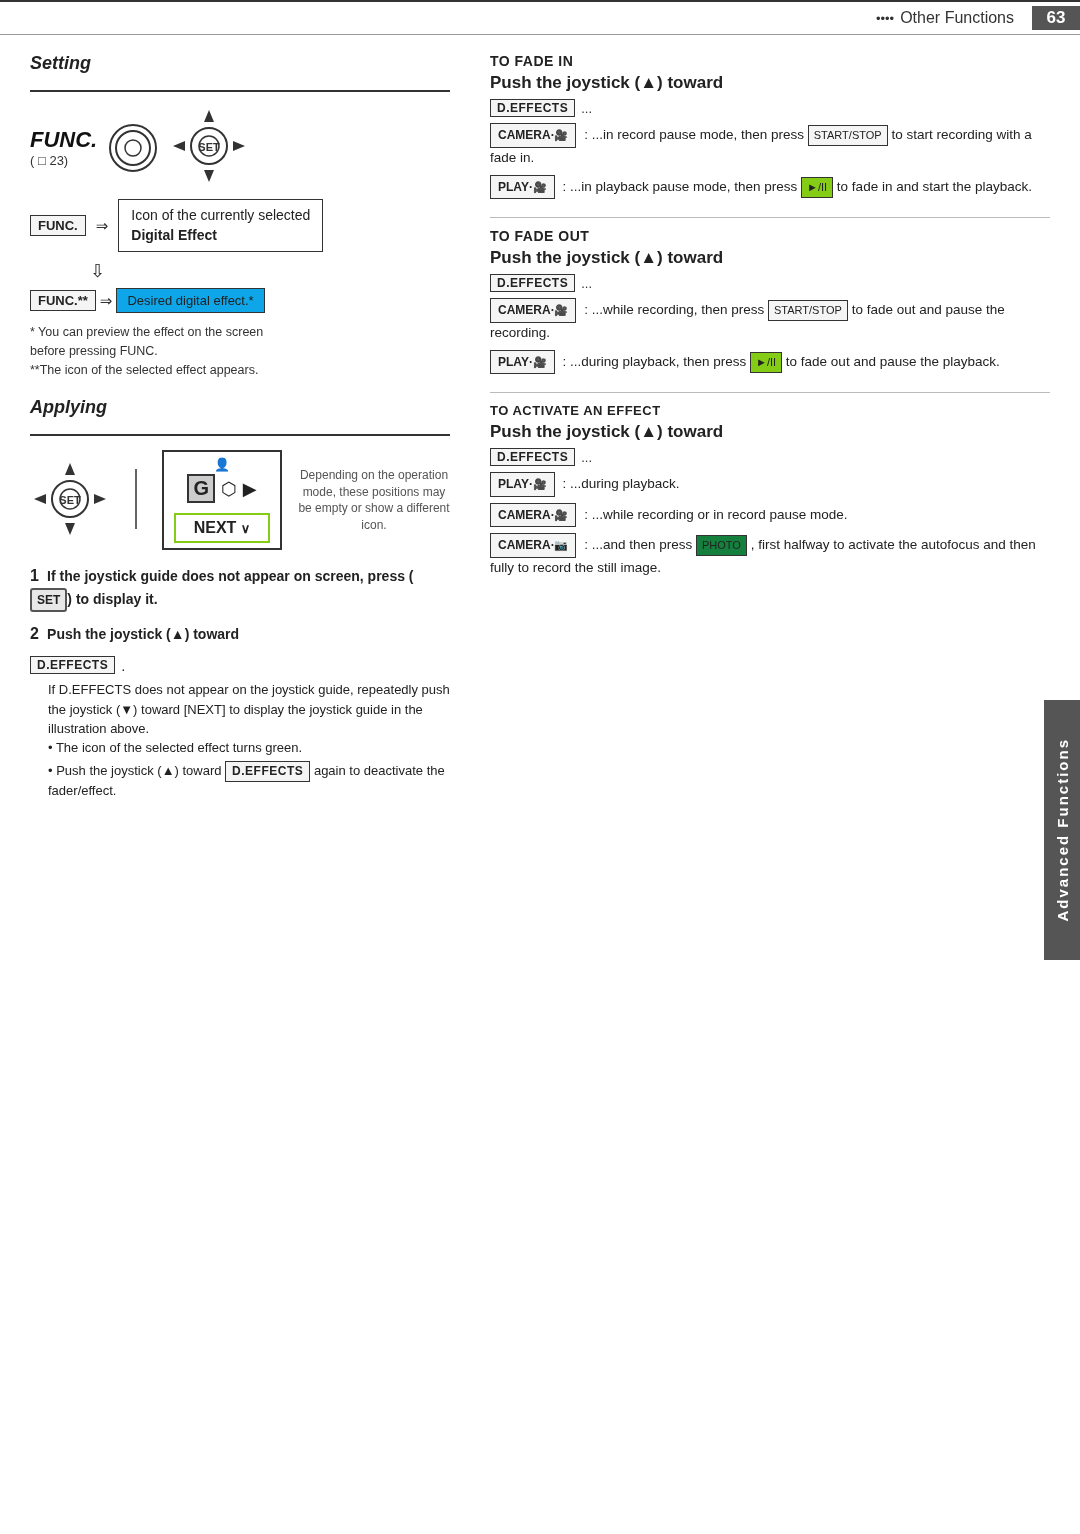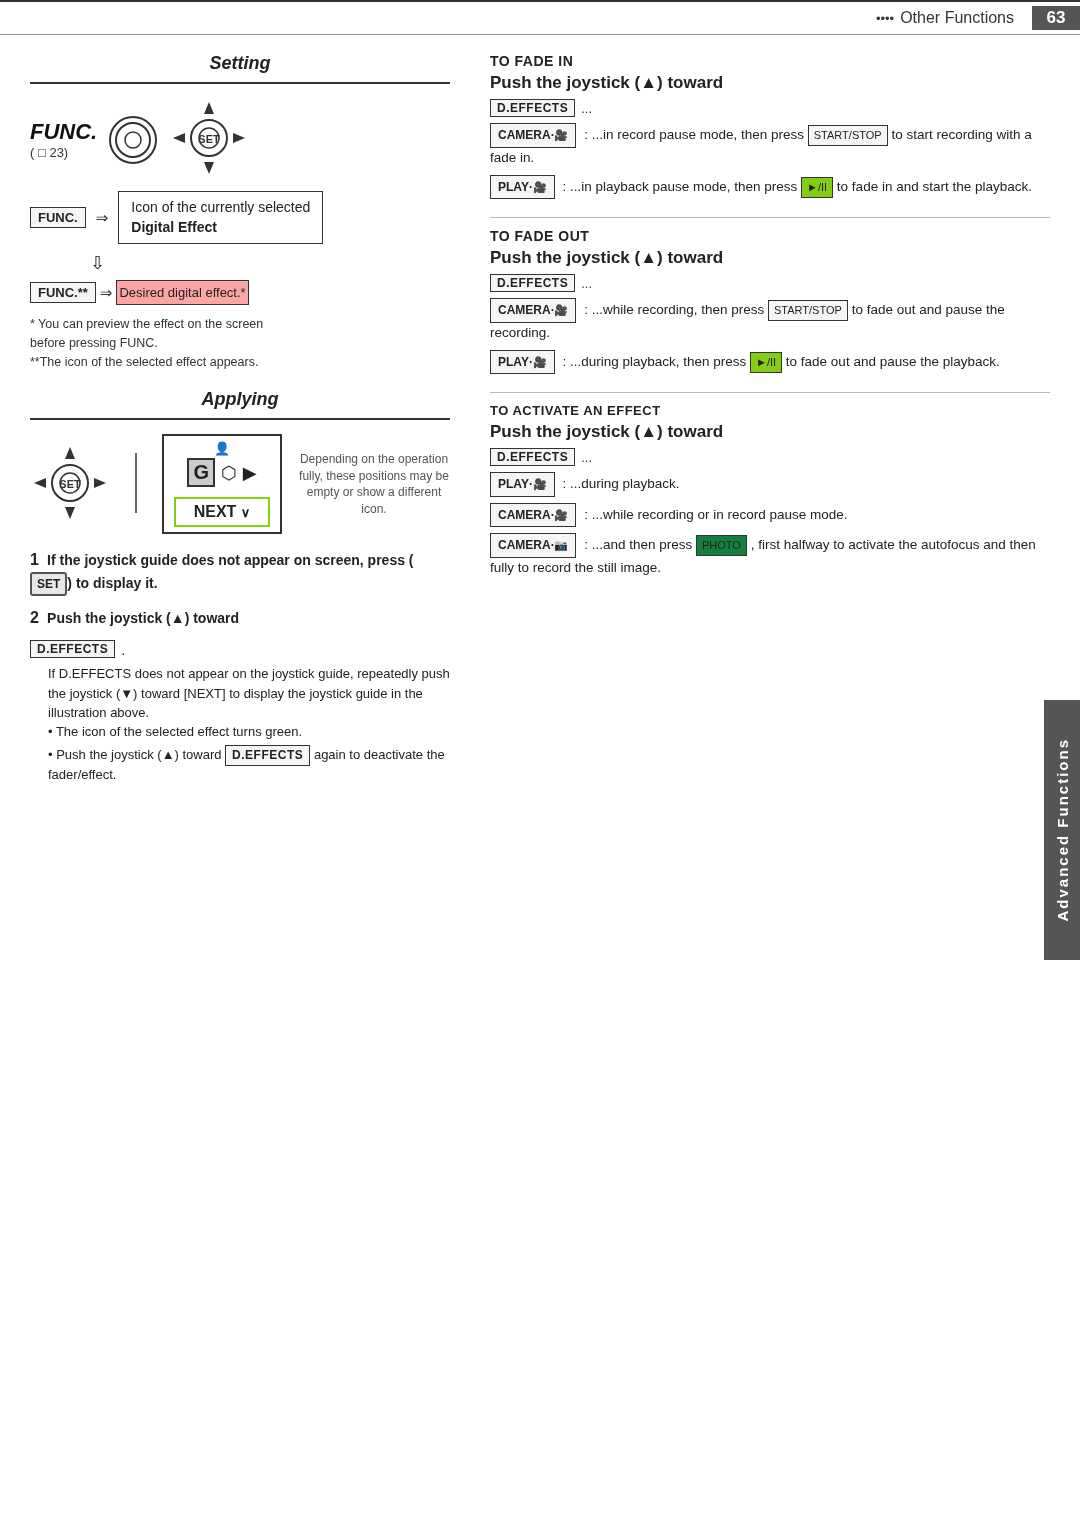--- a/index.html
+++ b/index.html
@@ -84,22 +84,21 @@
       padding-left: 10px;
     }
 
     
     .section-heading {
       font-size: 18px;
       font-weight: bold;
       font-style: italic;
       border-bottom: 2px solid #333;
       margin-bottom: 14px;
-      padding-bottom: 8px;
-      text-align: center;
+      padding-bottom: 16px;
     }
 
     
     .setting-area {
       margin-bottom: 18px;
     }
 
     .func-row {
       display: flex;
       align-items: center;
@@ -165,23 +164,23 @@
 
     .func-star-row {
       display: flex;
       align-items: center;
       gap: 4px;
       margin-bottom: 10px;
     }
 
     .desired-box {
       border: 1.5px solid #333;
-      padding: 4px 2px;
-      font-size: 13px;
-      background: #fca5a5;
+      padding: 4px 10px;
+      font-size: 13px;
+      background: #0ea5e9;
       display: inline-block;
     }
 
     .footnotes {
       font-size: 12.5px;
       color: #333;
       line-height: 1.5;
       margin-top: 4px;
       margin-bottom: 16px;
     }
@@ -486,21 +485,21 @@
               <span style="font-size:18px;">▶</span>
             </div>
 
             <div style="margin-top:6px;">
               <div class="next-btn">NEXT <span class="chevron">∨</span></div>
             </div>
           </div>
         </div>
 
         <div class="apply-desc">
-          <span>Depending on the operation fully, these positions may be empty or show a different icon.</span>
+          <span>Depending on the operation mode, these positions may be empty or show a different icon.</span>
         </div>
       </div>
 
       <div class="steps">
 
         <div class="step">
           <span class="step-num">1</span>
           <span class="step-text">
             <strong>If the joystick guide does not appear on screen, press (</strong><span class="set-box">SET</span><strong>) to display it.</strong>
           </span>

